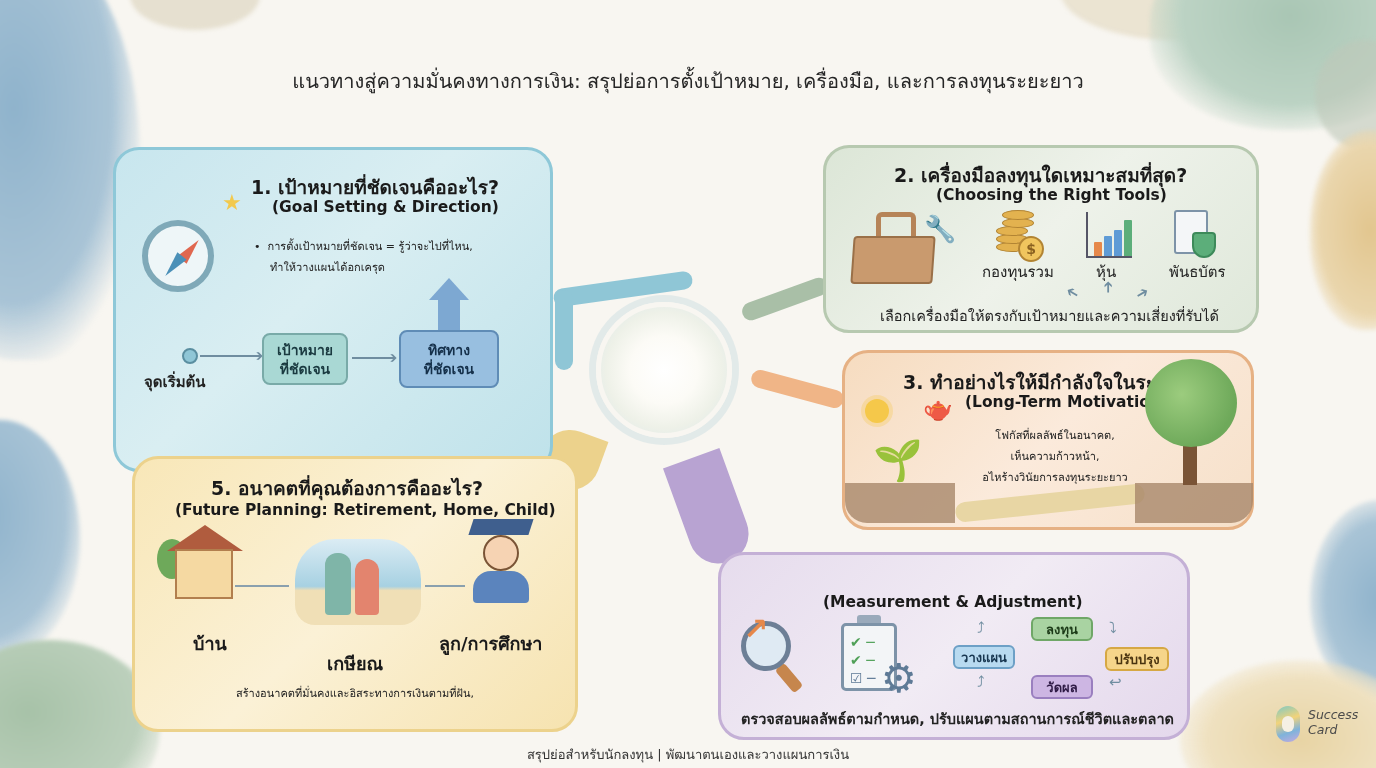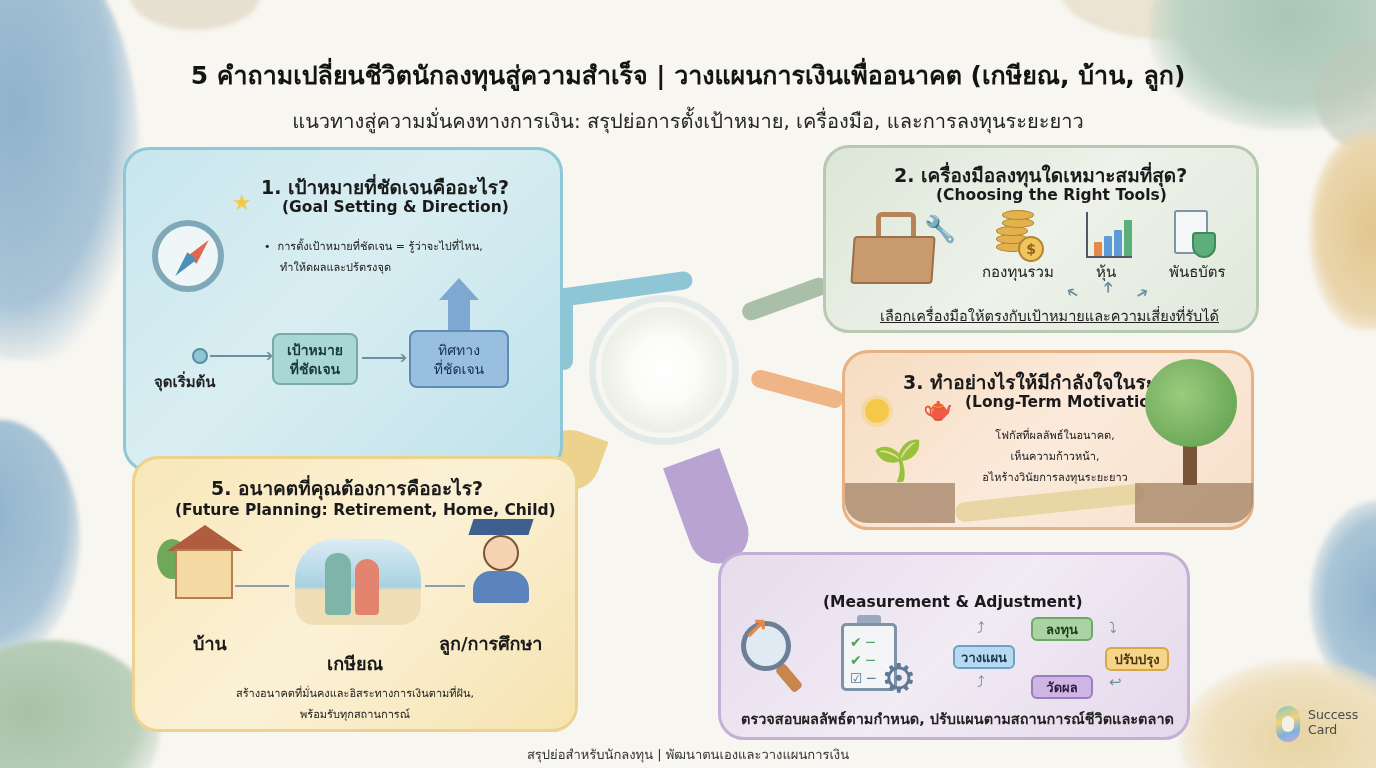--- a/index.html
+++ b/index.html
@@ -23,21 +23,21 @@
   .blob-br { left: 1310px; top: 500px; width: 140px; height: 200px; background: radial-gradient(ellipse at 50% 50%, #8fb3cc 0%, #a9c4d6 55%, rgba(169,196,214,0) 80%); }
   .blob-br2 { left: 1180px; top: 660px; width: 240px; height: 160px; background: radial-gradient(ellipse at 50% 50%, #e8d4a4 0%, #efe1c0 55%, rgba(239,225,192,0) 80%); }
 
   
   .header { position: absolute; left: 0; top: 55px; width: 1376px; text-align: center; }
   .title { font-size: 25px; font-weight: bold; letter-spacing: 0px; color: #141414; }
   .subtitle { font-size: 20px; margin-top: 10px; color: #262626; }
 
   
   .panel { position: absolute; border-radius: 26px; }
-  .p1 { left: 123px; top: 147px; width: 440px; height: 325px; background: linear-gradient(135deg, #c8e6ee 0%, #d9eef2 45%, #bfe2ea 100%); border: 3px solid #8ec8d8; }
+  .p1 { left: 113px; top: 147px; width: 440px; height: 325px; background: linear-gradient(135deg, #c8e6ee 0%, #d9eef2 45%, #bfe2ea 100%); border: 3px solid #8ec8d8; }
   .p2 { left: 823px; top: 145px; width: 436px; height: 188px; background: linear-gradient(135deg, #dce6d7 0%, #eef2ea 50%, #dfe8da 100%); border: 3px solid #b7c9b0; }
   .p3 { left: 842px; top: 350px; width: 412px; height: 180px; background: linear-gradient(135deg, #f6dcc0 0%, #fbeadb 50%, #f6e0c9 100%); border: 3px solid #e6b184; }
   .p4 { left: 718px; top: 552px; width: 472px; height: 188px; background: linear-gradient(135deg, #e6dced 0%, #f1ebf4 50%, #e4d8ec 100%); border: 3px solid #c4b0d6; }
   .p5 { left: 132px; top: 456px; width: 446px; height: 276px; background: linear-gradient(135deg, #f8e7b8 0%, #fbf1d6 50%, #f6e3b0 100%); border: 3px solid #ecd28c; }
 
   .ptitle { position: absolute; font-weight: bold; font-size: 19px; color: #1a1a1a; white-space: nowrap; }
   .psub { position: absolute; font-weight: bold; font-size: 15.5px; color: #1a1a1a; white-space: nowrap; }
   .ptext { position: absolute; font-size: 11px; color: #222; line-height: 21px; white-space: nowrap; }
   .center-text { text-align: center; }
 
@@ -59,21 +59,21 @@
   
   .compass { left: 26px; top: 70px; width: 72px; height: 72px; border-radius: 50%; border: 6px solid #7fa9b8; background: #eef6f8; }
   .compass-needle-r { position: absolute; left: 28px; top: 8px; width: 0; height: 0; border-left: 6px solid transparent; border-right: 6px solid transparent; border-bottom: 26px solid #e0674f; transform: rotate(40deg); transform-origin: 50% 100%; }
   .compass-needle-b { position: absolute; left: 28px; top: 30px; width: 0; height: 0; border-left: 6px solid transparent; border-right: 6px solid transparent; border-top: 26px solid #4a90b8; transform: rotate(40deg); transform-origin: 50% 0%; }
   .star { left: 106px; top: 40px; font-size: 22px; color: #f2c94c; }
   .dot-start { left: 66px; top: 198px; width: 16px; height: 16px; border-radius: 50%; background: #8fc6d6; border: 2px solid #5a8ea0; }
   .line1 { left: 84px; top: 205px; width: 60px; height: 2px; background: #6f8da0; }
   .arrowhead { position: absolute; font-size: 16px; color: #6f8da0; }
   .box-goal { position: absolute; left: 146px; top: 183px; width: 86px; height: 52px; border-radius: 8px; background: #a9d8d4; border: 2px solid #79aaa8; font-weight: bold; font-size: 14px; text-align: center; line-height: 19px; padding-top: 6px; color: #1a3a40; }
   .line2 { left: 236px; top: 207px; width: 42px; height: 2px; background: #6f8da0; }
-  .box-dir { position: absolute; left: 283px; top: 180px; width: 100px; height: 58px; border-radius: 8px; background: #98bfe0; border: 2px solid #5f8cb6; font-weight: normal; font-size: 14px; text-align: center; line-height: 19px; padding-top: 9px; color: #15304a; }
+  .box-dir { position: absolute; left: 283px; top: 180px; width: 100px; height: 58px; border-radius: 8px; background: #98bfe0; border: 2px solid #5f8cb6; font-weight: bold; font-size: 14px; text-align: center; line-height: 19px; padding-top: 9px; color: #15304a; }
   .up-arrow { left: 313px; top: 128px; width: 0; height: 0; border-left: 20px solid transparent; border-right: 20px solid transparent; border-bottom: 22px solid #7da8d2; }
   .up-arrow-stem { left: 322px; top: 150px; width: 22px; height: 30px; background: #7da8d2; }
 
   
   .toolbox { left: 26px; top: 88px; width: 82px; height: 48px; background: #c99a6e; border: 2px solid #9a7048; border-radius: 4px; transform: skewX(-4deg); }
   .toolbox-handle { left: 50px; top: 64px; width: 40px; height: 26px; border: 5px solid #b68458; border-bottom: none; border-radius: 6px 6px 0 0; }
   .wrench { left: 98px; top: 66px; font-size: 26px; color: #5d87ad; }
   .coins { left: 170px; top: 64px; width: 44px; height: 48px; }
   .coin { position: absolute; width: 32px; height: 10px; border-radius: 50%; background: #e3b24f; border: 1px solid #b28433; }
   .coin-big { position: absolute; left: 22px; top: 24px; width: 26px; height: 26px; border-radius: 50%; background: #f0c55e; border: 2px solid #b28433; font-size: 14px; text-align: center; line-height: 22px; color: #8a6120; font-weight: bold; }
@@ -120,38 +120,37 @@
   .conn-line { left: 100px; top: 126px; width: 54px; height: 2px; background: #8aa0ae; }
   .conn-line2 { left: 290px; top: 126px; width: 40px; height: 2px; background: #8aa0ae; }
   .label5 { position: absolute; font-weight: bold; font-size: 18px; color: #1a1a1a; white-space: nowrap; }
 
   
   .footer { position: absolute; left: 0; top: 744px; width: 1376px; text-align: center; font-size: 13px; color: #333; }
   .logo { position: absolute; left: 1276px; top: 704px; width: 96px; height: 40px; }
   .logo-s { position: absolute; left: 0; top: 2px; width: 24px; height: 36px; border-radius: 12px;
     background: linear-gradient(160deg, #7ec9c4 0%, #f2d37a 40%, #7fb3da 70%, #c6a9e0 100%); }
   .logo-s::after { content: ""; position: absolute; left: 6px; top: 10px; width: 12px; height: 16px; background: #f5f0e4; border-radius: 6px; }
-  .logo-t { position: absolute; left: 32px; top: 3px; font-size: 12.5px; color: #4a4a4a; line-height: 15px; }
+  .logo-t { position: absolute; left: 32px; top: 3px; font-size: 12.5px; color: #4a4a4a; line-height: 15px; font-style: italic; }
 </style>
 </head>
 <body>
 
 <div class="blob blob-tl"></div>
 <div class="blob blob-tl2"></div>
 <div class="blob blob-top-mid"></div>
 <div class="blob blob-tr"></div>
 <div class="blob blob-r1"></div>
 <div class="blob blob-r2"></div>
 <div class="blob blob-bl"></div>
 <div class="blob blob-bl2"></div>
 <div class="blob blob-br"></div>
 <div class="blob blob-br2"></div>
 
 <div class="header">
-  <div class="title">5 คำถามเปลี่ยนชีวิตนักลงทุนสู่ความสำเร็จ | วางแผนการเงินเพื่ออนาคต (เกษียณ, บ้าน, ลูก)</div>
   <div class="subtitle">แนวทางสู่ความมั่นคงทางการเงิน: สรุปย่อการตั้งเป้าหมาย, เครื่องมือ, และการลงทุนระยะยาว</div>
 </div>
 
 <div class="arm arm-blue"></div>
 <div class="arm arm-blue2"></div>
 <div class="arm arm-green"></div>
 <div class="arm arm-orange"></div>
 <div class="arm arm-purple"></div>
 <div class="arm arm-yellow"></div>
 <div class="hub-ring"></div>
@@ -159,21 +158,21 @@
 <div class="panel p1">
   <div class="ptitle" style="left:135px; top:22px;">1. เป้าหมายที่ชัดเจนคืออะไร?</div>
   <div class="psub" style="left:156px; top:48px;">(Goal Setting &amp; Direction)</div>
   <div class="icon star">★</div>
   <div class="icon compass">
     <div class="compass-needle-r"></div>
     <div class="compass-needle-b"></div>
   </div>
   <div class="ptext" style="left:138px; top:86px;">
     <span>•&nbsp;&nbsp;</span><span>การตั้งเป้าหมายที่ชัดเจน = รู้ว่าจะไปที่ไหน,</span><br>
-    <span style="padding-left:16px;">ทำให้ดผลและปร้ตรงจุด</span>
+    <span style="padding-left:16px;">ทำให้วางแผนได้อกเครุด</span>
   </div>
   <div class="icon up-arrow"></div>
   <div class="icon up-arrow-stem"></div>
   <div class="icon dot-start"></div>
   <div class="icon line1"></div>
   <div class="arrowhead" style="left:134px; top:196px;">➔</div>
   <div class="box-goal">
     <div>เป้าหมาย</div>
     <div>ที่ชัดเจน</div>
   </div>
@@ -207,21 +206,21 @@
     <div class="bar" style="left:36px; height:36px; background:#5cae7a;"></div>
   </div>
   <div class="icon doc-ic"></div>
   <div class="icon shield"></div>
   <div class="ptext" style="left:156px; top:114px; font-size:15px;">กองทุนรวม</div>
   <div class="ptext" style="left:270px; top:114px; font-size:15px;">หุ้น</div>
   <div class="ptext" style="left:343px; top:114px; font-size:15px;">พันธบัตร</div>
   <div class="cyc-arrow" style="left:240px; top:136px; transform:rotate(-150deg);">➔</div>
   <div class="cyc-arrow" style="left:276px; top:130px; transform:rotate(-90deg);">➔</div>
   <div class="cyc-arrow" style="left:310px; top:136px; transform:rotate(-30deg);">➔</div>
-  <div class="ptext" style="left:54px; top:158px; font-size:14.5px;text-decoration:underline;">เลือกเครื่องมือให้ตรงกับเป้าหมายและความเสี่ยงที่รับได้</div>
+  <div class="ptext" style="left:54px; top:158px; font-size:14.5px;">เลือกเครื่องมือให้ตรงกับเป้าหมายและความเสี่ยงที่รับได้</div>
 </div>
 
 <div class="panel p3">
   <div class="ptitle" style="left:58px; top:14px;">3. ทำอย่างไรให้มีกำลังใจในระยะยาว?</div>
   <div class="psub" style="left:120px; top:40px;">(Long-Term Motivation)</div>
   <div class="icon sun"></div>
   <div class="icon can">🫖</div>
   <div class="icon path"></div>
   <div class="icon soil-l"></div>
   <div class="icon sprout" style="font-size:40px; color:#5c9a48;">🌱</div>
@@ -273,21 +272,20 @@
   <div class="icon grad">
     <div class="cap"></div>
     <div class="face"></div>
     <div class="gown"></div>
   </div>
   <div class="label5" style="left:58px; top:170px;">บ้าน</div>
   <div class="label5" style="left:192px; top:190px;">เกษียณ</div>
   <div class="label5" style="left:304px; top:170px;">ลูก/การศึกษา</div>
   <div class="ptext center-text" style="left:20px; top:224px; width:400px;">
     <div>สร้างอนาคตที่มั่นคงและอิสระทางการเงินตามที่ฝัน,</div>
-    <div>พร้อมรับทุกสถานการณ์</div>
   </div>
 </div>
 
 <div class="footer">สรุปย่อสำหรับนักลงทุน | พัฒนาตนเองและวางแผนการเงิน</div>
 
 <div class="logo">
   <div class="logo-s"></div>
   <div class="logo-t">
     <div>Success</div>
     <div>Card</div>

